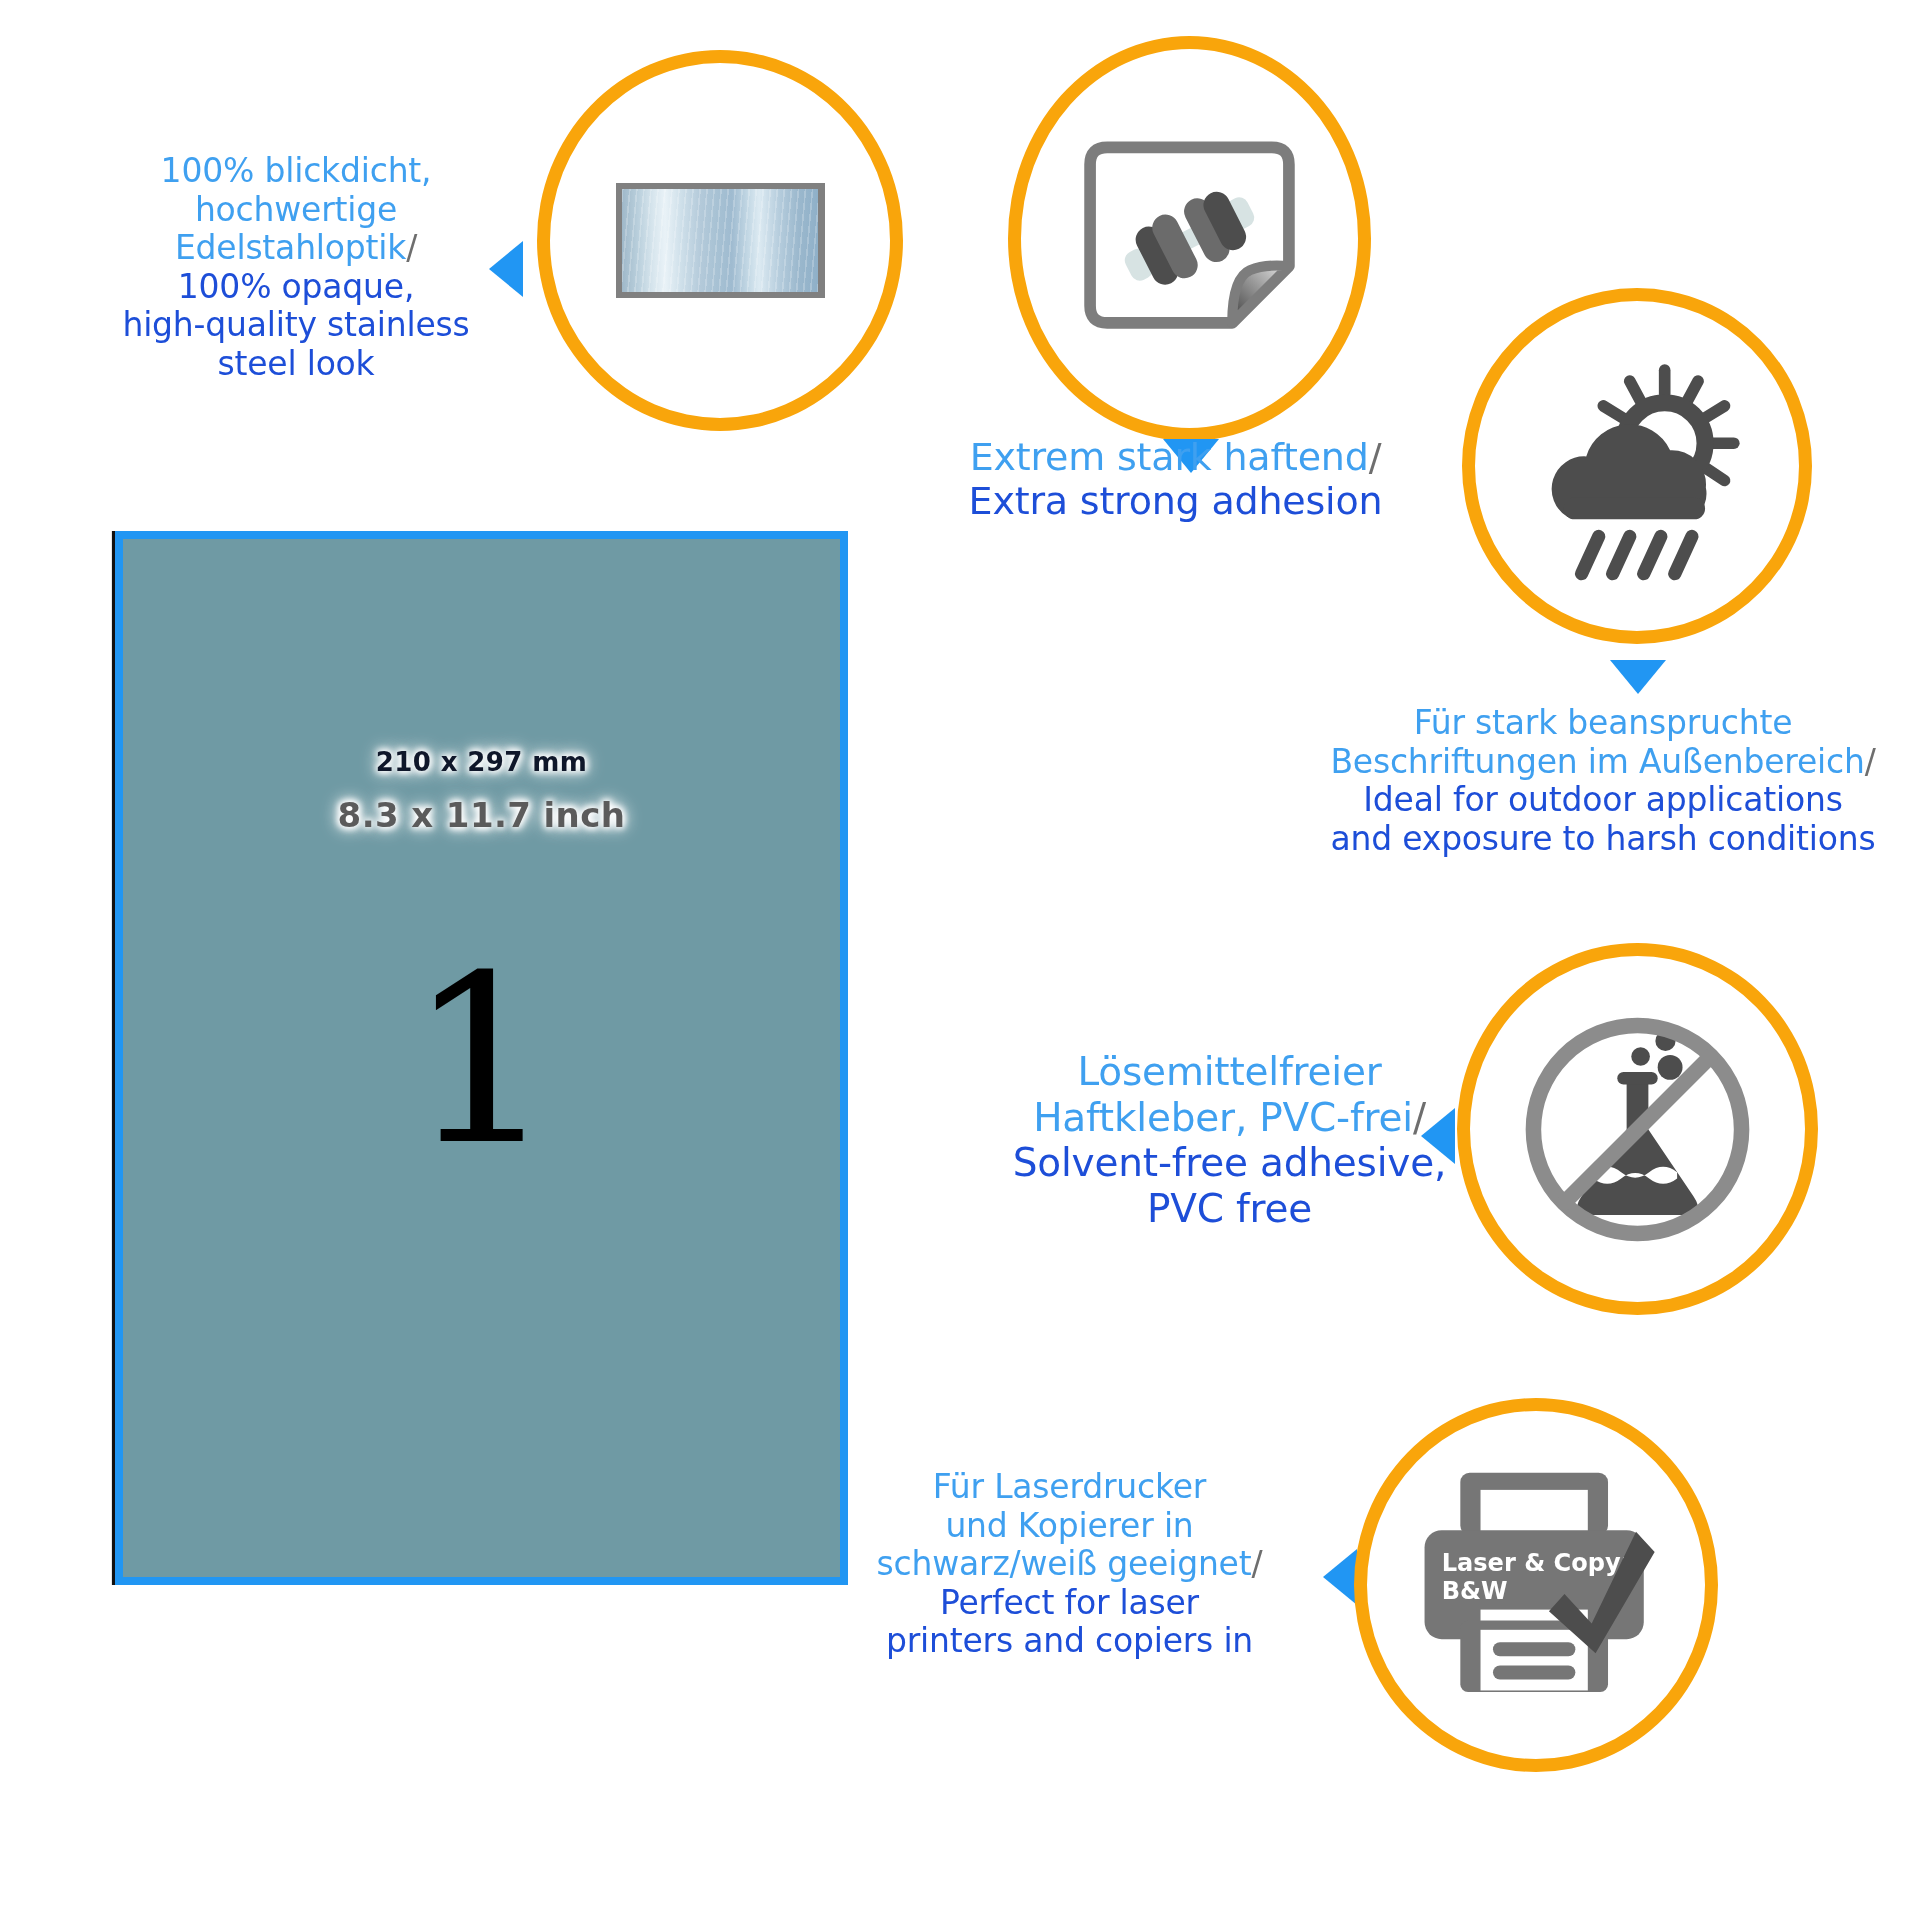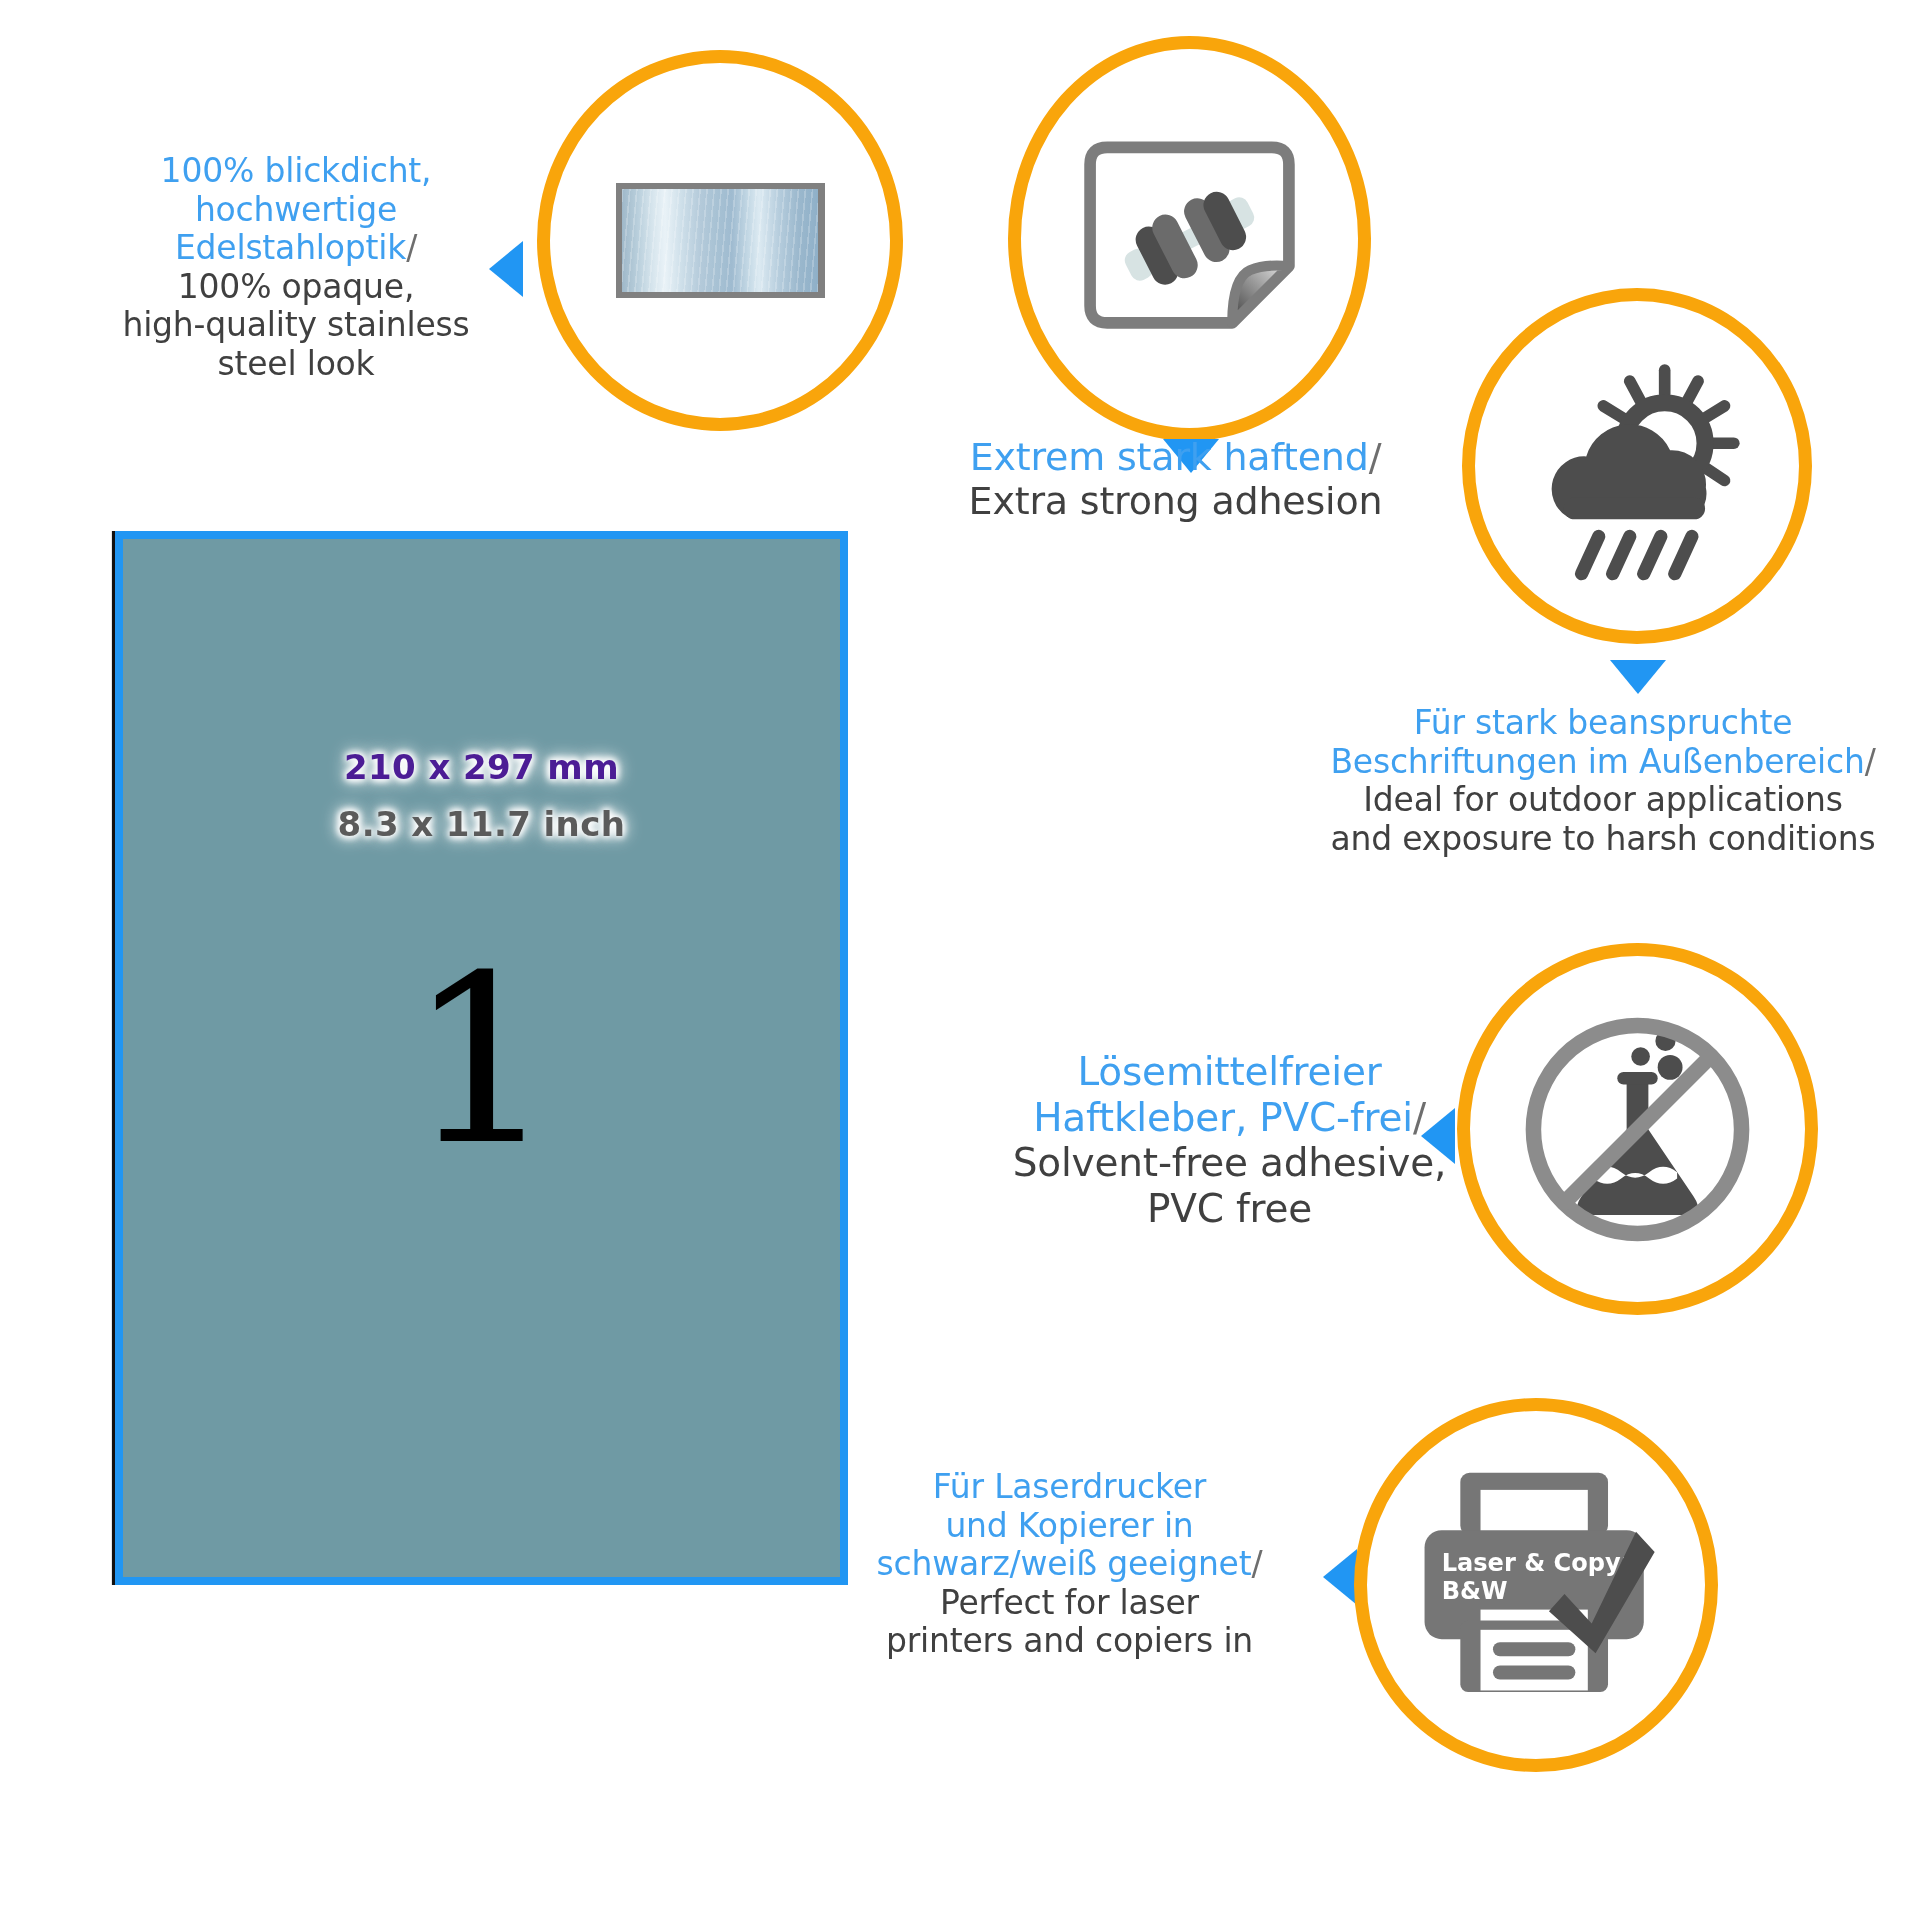--- a/index.html
+++ b/index.html
@@ -16,21 +16,21 @@
 
   
   .txt{
     position:absolute;
     text-align:center;
     line-height:1.17;
     font-weight:400;
     letter-spacing:-0.2px;
   }
   .de{color:#3FA0F0;}
-  .en{color:#404040;}
+  .en{color:#1d4ed8;}
   .sl{color:#6E6E6E;}
 
   
   .tri{position:absolute;width:0;height:0;}
   .tri-left{
     border-top:28px solid transparent;
     border-bottom:28px solid transparent;
     border-right:34px solid #2196F3;
   }
   .tri-down{
@@ -65,21 +65,21 @@
     box-sizing:border-box;
     box-shadow:-3.1px 0 0 0 #111;
   }
   #sheet-dims{
     position:absolute;
     left:0;right:0;top:208px;
     text-align:center;
     line-height:1.22;
   }
   #sheet-dims .l1{
-    color:#4c1d95;font-weight:700;font-size:34px;letter-spacing:0.4px;
+    color:#0f172a;font-weight:700;font-size:26px;letter-spacing:0.4px;
     text-shadow:0 0 8.6px #fff,0 0 8.6px #fff,0 0 15.6px #fff,0 0 20px #fff,0 0 6.2px #fff;
     text-align:center;
   }
   #sheet-dims .l2{
     color:#5B5B5B;font-weight:700;font-size:34px;letter-spacing:0.4px;
     text-shadow:0 0 8.6px #fff,0 0 8.6px #fff,0 0 15.6px #fff,0 0 20px #fff,0 0 6.2px #fff;
     margin-top:16px;
   }
   #sheet-num{
     position:absolute;

